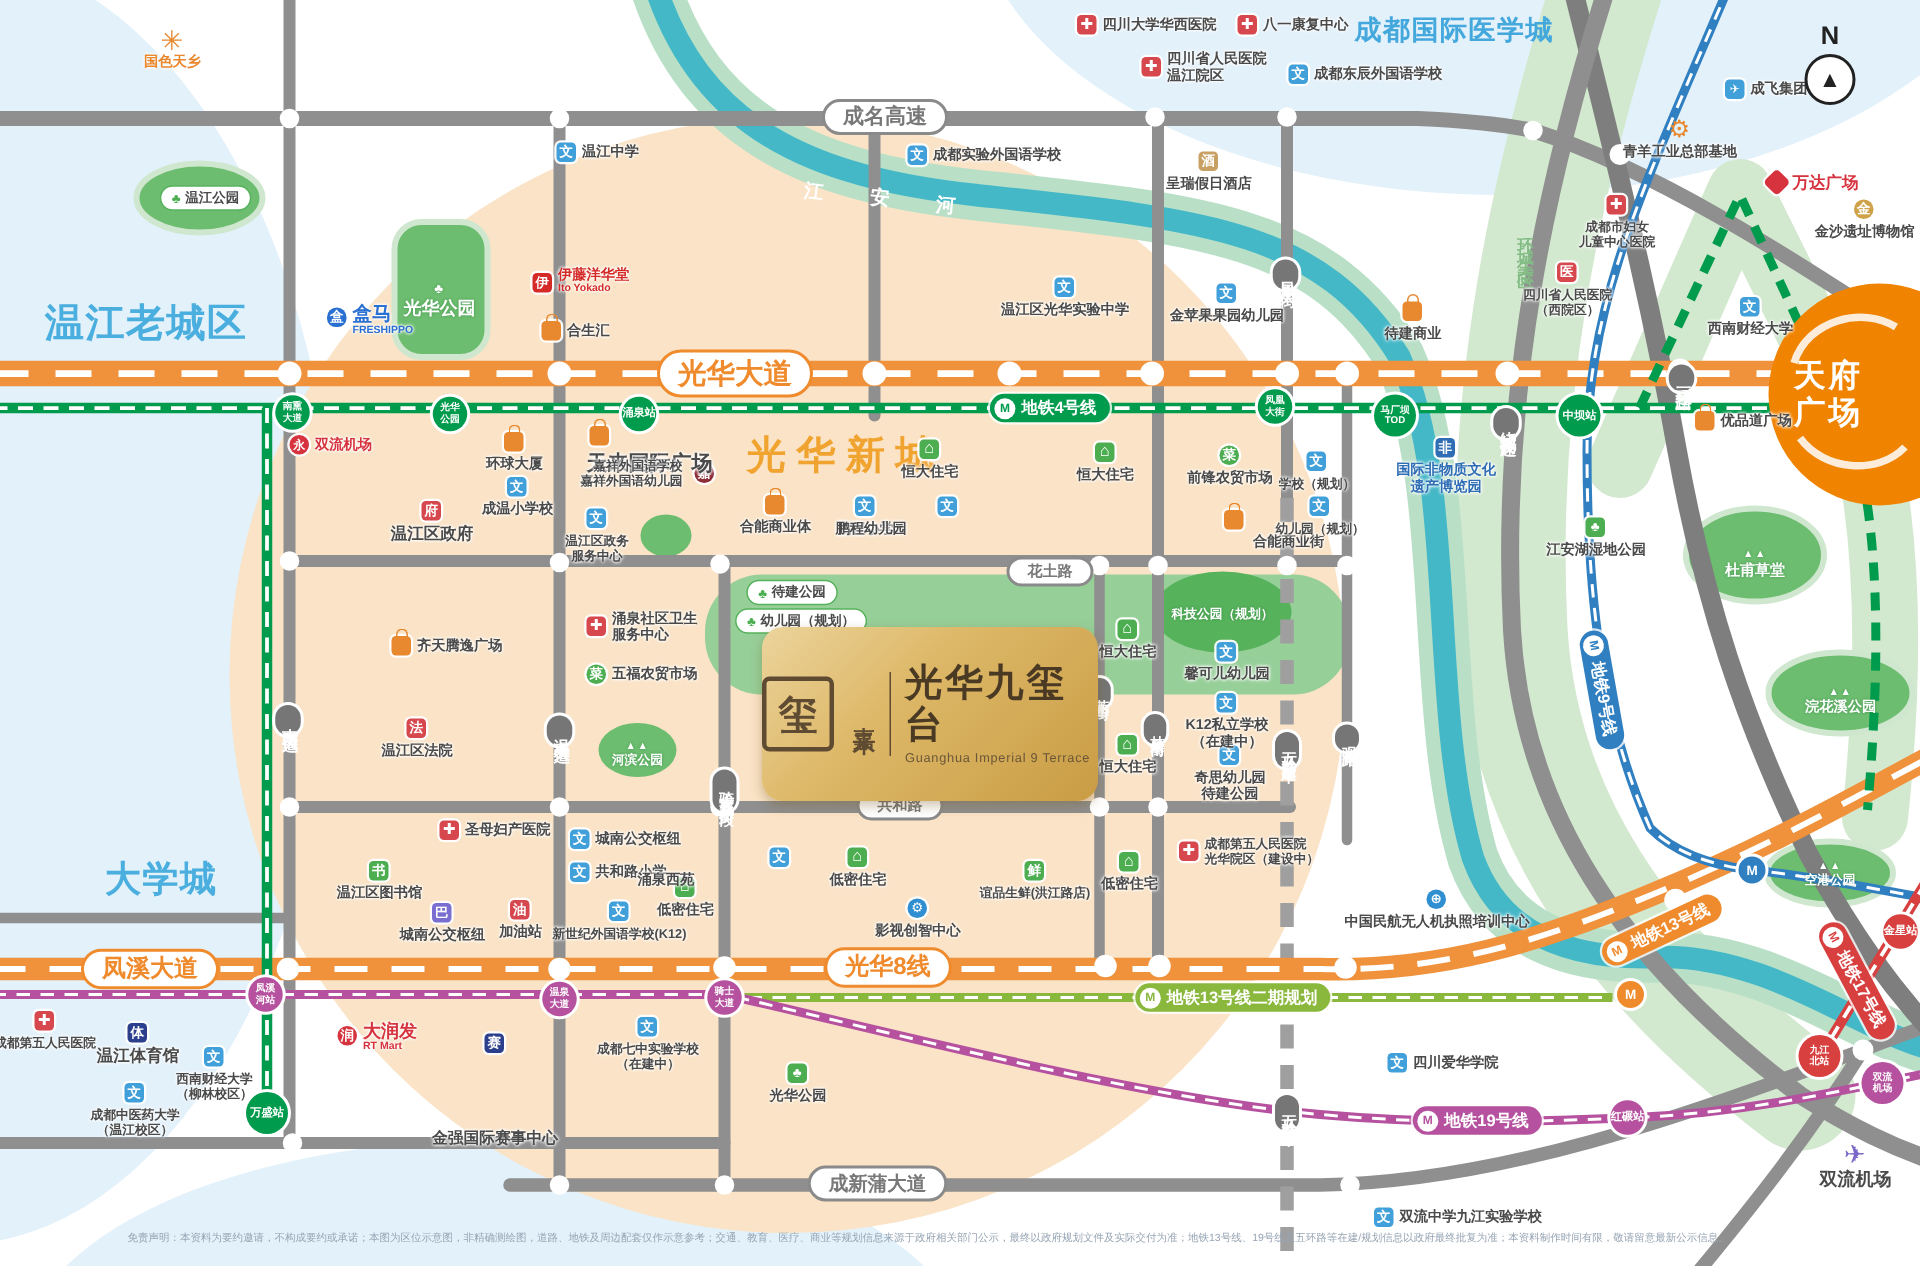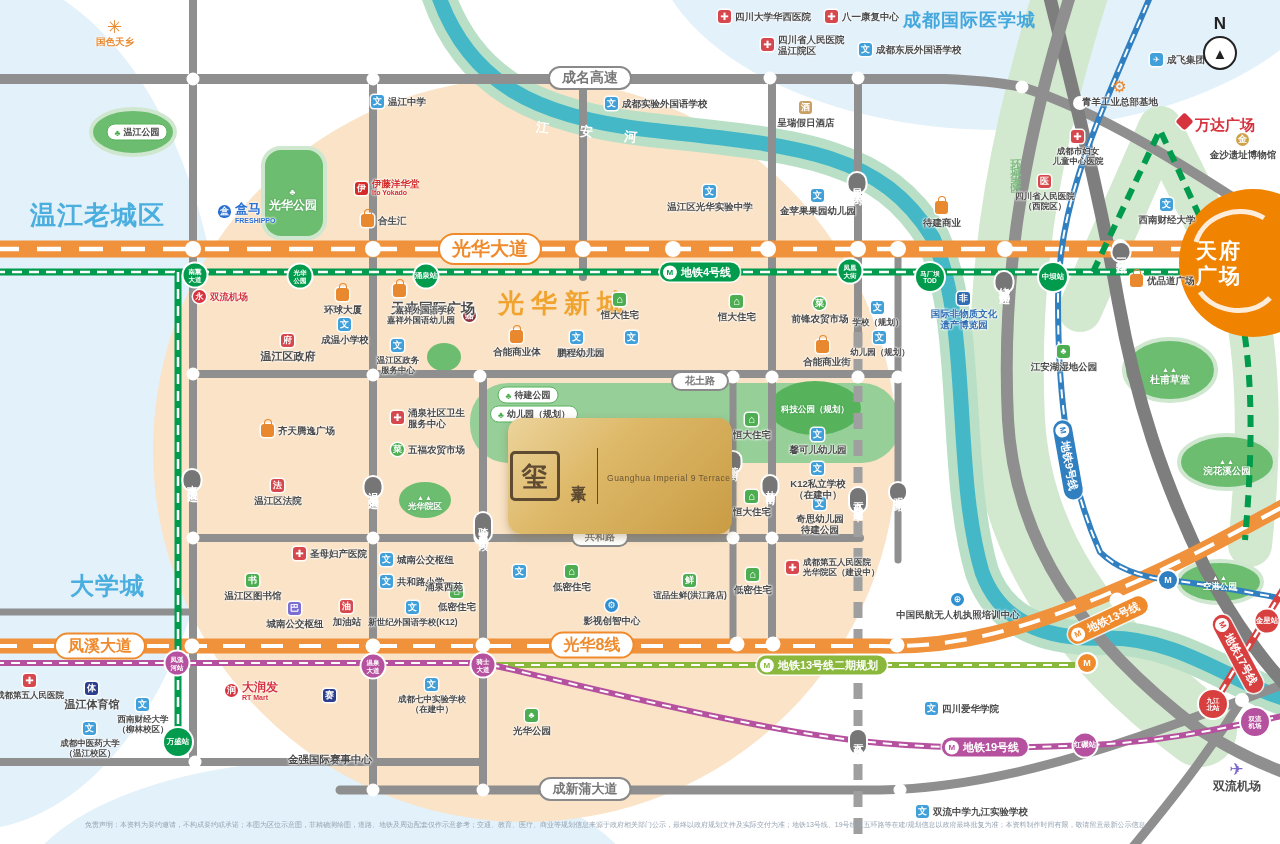--- a/index.html
+++ b/index.html
@@ -294,21 +294,21 @@
       <div class="pill-park" style="left: 528px; top: 395px;">
         <span class="pk">♣</span>
         <span>待建公园</span>
       </div>
       <div class="pill-park" style="left: 534px; top: 414px;">
         <span class="pk">♣</span>
         <span>幼儿园（规划）</span>
       </div>
       <div class="ptext" style="left: 293px; top: 188px; font-size: 12px;"><span class="trees" style="font-size: 9px;">♣</span><span>光华公园</span></div>
       <div class="ptext" style="left: 815px; top: 404px; font-size: 8.5px;"><span>科技公园（规划）</span></div>
-      <div class="ptext" style="left: 425px; top: 494px; font-size: 8.5px;"><span class="trees">▲▲</span><span>光华院区</span></div>
+      <div class="ptext" style="left: 425px; top: 494px; font-size: 8.5px;"><span class="trees">▲▲</span><span>河滨公园</span></div>
       <div class="ptext" style="left: 1170px; top: 366px; font-size: 10px;"><span class="trees">▲▲</span><span>杜甫草堂</span></div>
       <div class="ptext" style="left: 1227px; top: 458px; font-size: 9.5px;"><span class="trees">▲▲</span><span>浣花溪公园</span></div>
       <div class="ptext" style="left: 1220px; top: 574px; font-size: 8.5px;"><span class="trees">▲▲</span><span>空港公园</span></div>
       <div class="pic ic-ferris" style="left: 108px; top: 20px;">✳</div>
       <div class="plabel" style="font-size: 9.5px; color: rgb(232, 136, 47); left: 40px; width: 150px; text-align: center; top: 36px;"><span>国色天乡</span></div>
       <div class="pic ic-school" style="left: 371px; top: 95px;">文</div>
       <div class="plabel" style="font-size: 9.5px; left: 388px; top: 96px;"><span>温江中学</span></div>
       <div class="pic ic-school" style="left: 605px; top: 97px;">文</div>
       <div class="plabel" style="font-size: 9.5px; left: 622px; top: 98px;"><span>成都实验外国语学校</span></div>
       <div class="pic ic-hosp" style="left: 718px; top: 10px;">✚</div>
@@ -383,21 +383,21 @@
       <div class="plabel" style="font-size: 9.5px; left: 557px; width: 150px; text-align: left; top: 347px;"><span>鹏程幼儿园</span></div>
       <div class="pic ic-res" style="left: 730px; top: 295px;">⌂</div>
       <div class="plabel" style="font-size: 9.5px; left: 662px; width: 150px; text-align: center; top: 311px;"><span>恒大住宅</span></div>
       <div class="pic ic-res" style="left: 745px; top: 413px;">⌂</div>
       <div class="plabel" style="font-size: 9.5px; left: 677px; width: 150px; text-align: center; top: 429px;"><span>恒大住宅</span></div>
       <div class="pic ic-res" style="left: 745px; top: 490px;">⌂</div>
       <div class="plabel" style="font-size: 9.5px; left: 677px; width: 150px; text-align: center; top: 506px;"><span>恒大住宅</span></div>
       <div class="pic ic-market" style="left: 813px; top: 297px;">菜</div>
       <div class="plabel" style="font-size: 9.5px; left: 745px; width: 150px; text-align: center; top: 313px;"><span>前锋农贸市场</span></div>
       <div class="pic ic-bag" style="left: 816px; top: 340px;"></div>
-      <div class="plabel" style="font-size: 9.5px; left: 752px; width: 150px; text-align: center; top: 356px;"><span>合能商业街</span></div>
+      <div class="plabel" style="font-size: 9.5px; left: 784px; width: 150px; text-align: center; top: 356px;"><span>合能商业街</span></div>
       <div class="pic ic-school" style="left: 871px; top: 301px;">文</div>
       <div class="plabel" style="font-size: 8.5px; left: 803px; width: 150px; text-align: center; top: 317px;"><span>学校（规划）</span></div>
       <div class="pic ic-school" style="left: 873px; top: 331px;">文</div>
       <div class="plabel" style="font-size: 8.5px; left: 805px; width: 150px; text-align: center; top: 347px;"><span>幼儿园（规划）</span></div>
       <div class="pic ic-school" style="left: 811px; top: 428px;">文</div>
       <div class="plabel" style="font-size: 9.5px; left: 743px; width: 150px; text-align: center; top: 444px;"><span>馨可儿幼儿园</span></div>
       <div class="pic ic-school" style="left: 811px; top: 462px;">文</div>
       <div class="plabel" style="font-size: 9.5px; left: 743px; width: 150px; text-align: center; top: 478px;"><span>K12私立学校</span><span class="l2">（在建中）</span></div>
       <div class="pic ic-school" style="left: 813px; top: 497px;">文</div>
       <div class="plabel" style="font-size: 9.5px; left: 745px; width: 150px; text-align: center; top: 513px;"><span>奇思幼儿园</span><span class="l2">待建公园</span></div>
@@ -447,28 +447,29 @@
       <div class="plabel" style="font-size: 9.5px; left: 457px; width: 150px; text-align: center; top: 725px;"><span>光华公园</span></div>
       <div class="pic ic-globe" style="left: 951px; top: 593px;">⊕</div>
       <div class="plabel" style="font-size: 9.5px; left: 883px; width: 150px; text-align: center; top: 609px;"><span>中国民航无人机执照培训中心</span></div>
       <div class="pic ic-school" style="left: 925px; top: 702px;">文</div>
       <div class="plabel" style="font-size: 9.5px; left: 942px; top: 703px;"><span>四川爱华学院</span></div>
       <div class="pic ic-school" style="left: 916px; top: 805px;">文</div>
       <div class="plabel" style="font-size: 9.5px; left: 933px; top: 806px;"><span>双流中学九江实验学校</span></div>
       <div class="pic ic-plane" style="left: 1230px; top: 763px;">✈</div>
       <div class="plabel" style="font-size: 12px; left: 1162px; width: 150px; text-align: center; top: 779px;"><span>双流机场</span></div>
       <div class="pic ic-wanda" style="left: 1178px; top: 115px;"></div>
-      <div class="plabel" style="font-size: 15px; color: rgb(214, 51, 63); left: 1195px; top: 116px;"><span>万达广场</span></div>
+      <div class="plabel" style="font-size: 11px; color: rgb(214, 51, 63); left: 1195px; top: 116px;"><span>万达广场</span></div>
     </div>
 
   <div id="logo-card">
     <div id="seal">玺</div>
     <div id="brand-v">嘉禾</div>
     <div id="logo-div"></div>
     <div>
+      <div id="proj-name">光华九玺台</div>
       <div id="proj-en">Guanghua Imperial 9 Terrace</div>
     </div>
   </div>
 
   <div id="tianfu-label">
     <div>天府</div>
     <div>广场</div>
   </div>
 
   <div id="compass">

